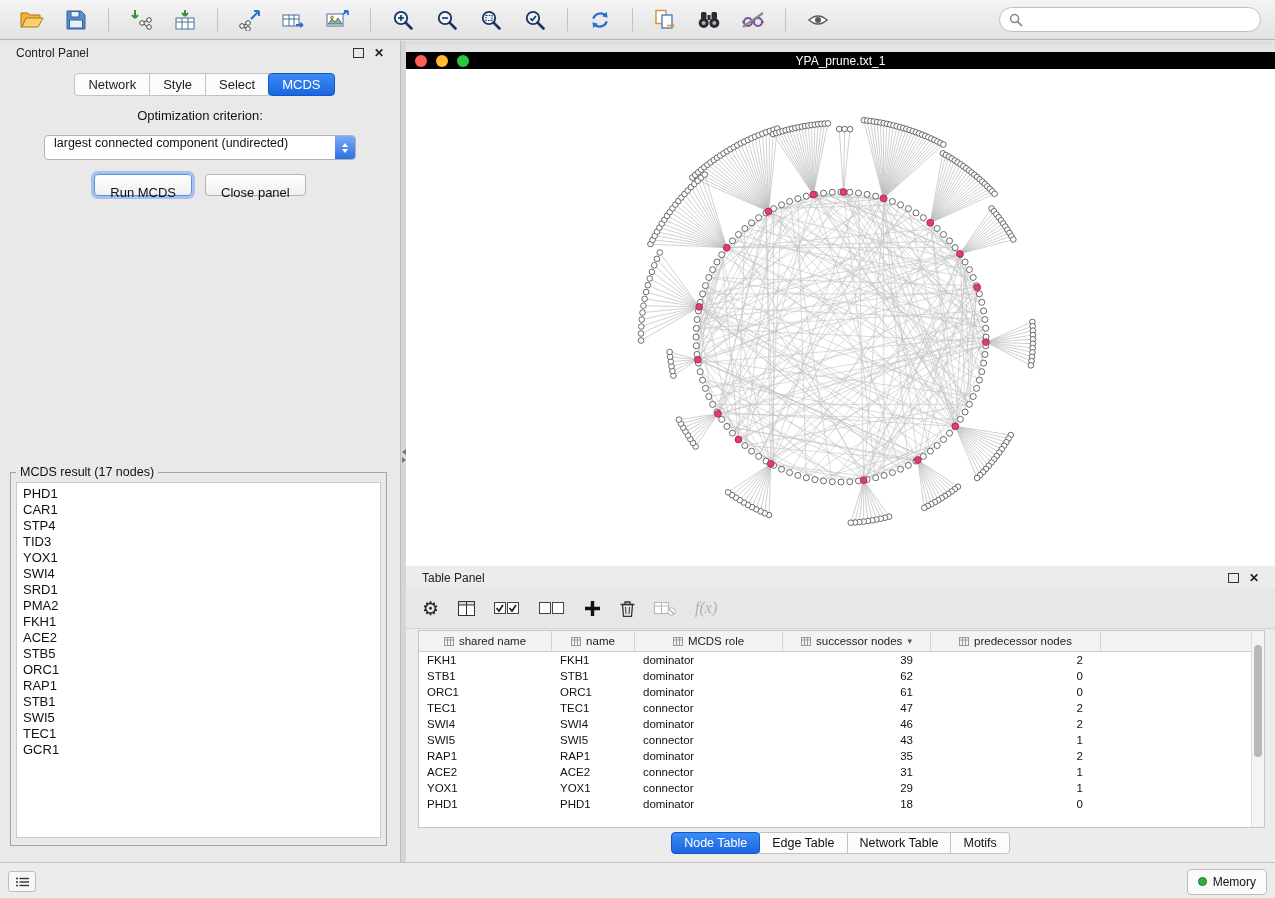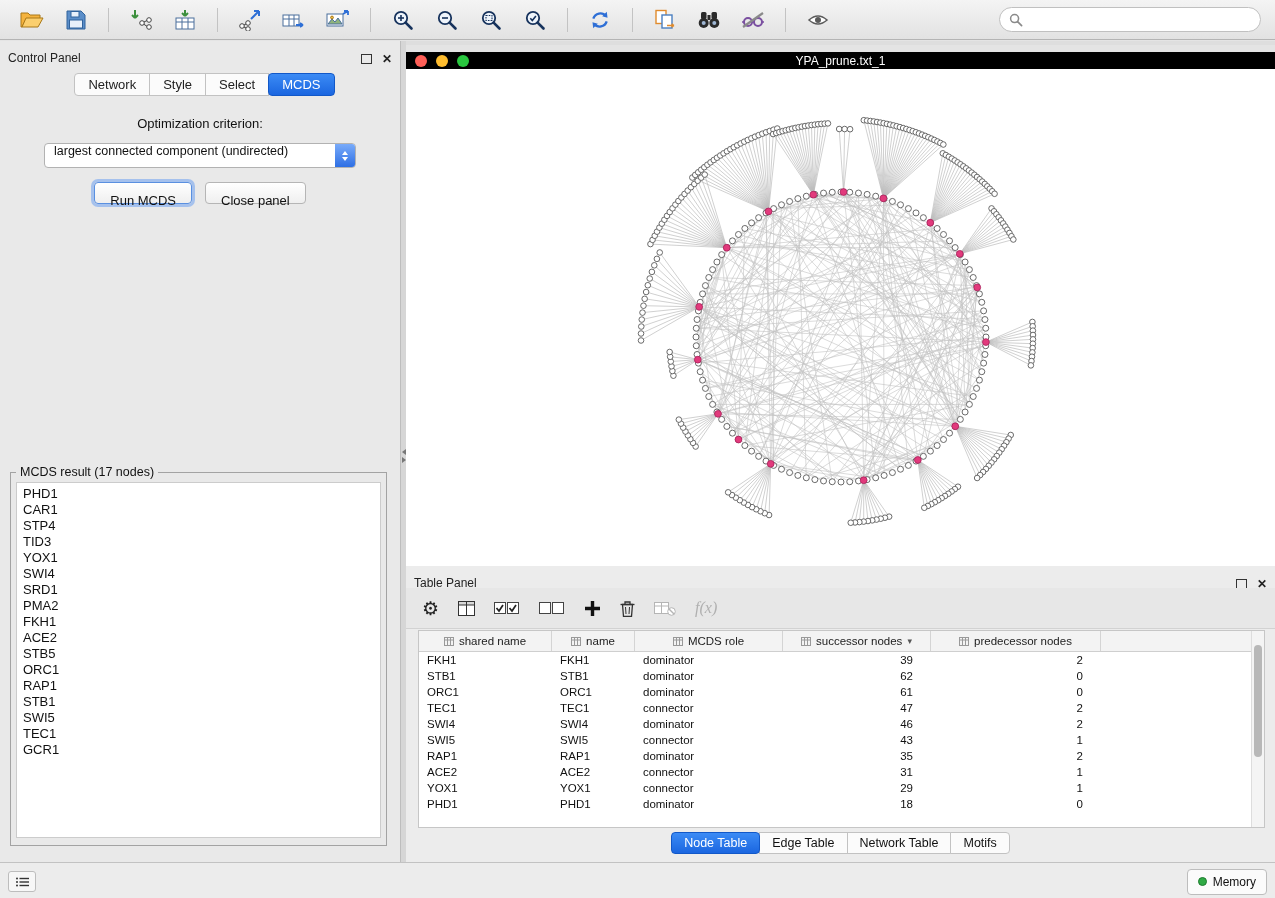--- a/index.html
+++ b/index.html
@@ -16,30 +16,30 @@
     display:flex;align-items:center;padding:0 14px;gap:8px;box-sizing:border-box;}
   .tbtn{width:36px;height:30px;display:flex;align-items:center;justify-content:center;flex:0 0 auto;}
   .tsep{width:1px;height:24px;background:#c3c3c3;margin:0 6px;flex:0 0 auto;}
   .search{margin-left:auto;width:262px;height:25px;background:#fff;border:1px solid #c0c0c0;
     border-radius:13px;display:flex;align-items:center;padding:0 9px;gap:6px;box-sizing:border-box;}
   .search input{border:none;outline:none;flex:1;font-size:12px;font-family:"Liberation Sans",sans-serif;background:transparent;}
 
   
   .control-panel{position:absolute;left:0;top:41px;width:401px;height:821px;background:#e9e9e9;
     border-right:1px solid #bdbdbd;box-sizing:border-box;}
-  .panel-header{height:24px;display:flex;align-items:flex-end;padding:0 8px;font-size:12px;color:#222;}
+  .panel-header{height:24px;display:flex;align-items:center;padding:0 16px;font-size:12px;color:#222;}
   .ph-icons{margin-left:auto;display:flex;gap:10px;align-items:center;}
   .ph-float{width:9px;height:8px;border:1.4px solid #333;display:inline-block;}
   .ph-close{font-size:12px;font-weight:bold;color:#222;line-height:1;cursor:default;}
   .cp-tabs{display:flex;justify-content:center;margin-top:8px;}
   .cp-tab{font-size:13px;padding:3px 13px;background:#fbfbfb;border:1px solid #c2c2c2;color:#222;margin-left:-1px;}
   .cp-tab:first-child{border-radius:4px 0 0 4px;margin-left:9px;}
   .cp-tab:last-child{border-radius:0 4px 4px 0;}
   .cp-tab.active{background:linear-gradient(#3b8bf5,#1b66e0);color:#fff;border:1px solid #1258c8;border-radius:4px;position:relative;z-index:2;}
-  .opt-label{text-align:center;font-size:13px;margin-top:20px;color:#111;}
+  .opt-label{text-align:center;font-size:13px;margin-top:12px;color:#111;}
   .combo{position:relative;margin:12px 44px 0 44px;height:23px;background:#fff;border:1px solid #b2b2b2;
     border-radius:4px;display:flex;align-items:flex-start;}
   .combo-text{font-size:12.5px;padding-left:9px;color:#111;}
   .combo-btn{position:absolute;right:0;top:0;bottom:0;width:20px;background:linear-gradient(#79abfa,#2e6fe4);
     border-radius:0 3px 3px 0;display:flex;flex-direction:column;align-items:center;justify-content:center;gap:2px;}
   .arr-up{width:0;height:0;border-left:3.5px solid transparent;border-right:3.5px solid transparent;border-bottom:4.5px solid #fff;}
   .arr-dn{width:0;height:0;border-left:3.5px solid transparent;border-right:3.5px solid transparent;border-top:4.5px solid #fff;}
   .btn-row{display:flex;justify-content:center;gap:13px;margin-top:14px;}
   .mac-btn{font-family:"Liberation Sans",sans-serif;font-size:13px;padding:10px 15px;height:22px;
     background:linear-gradient(#ffffff,#efefef);border:1px solid #b5b5b5;border-radius:4px;color:#111;}

